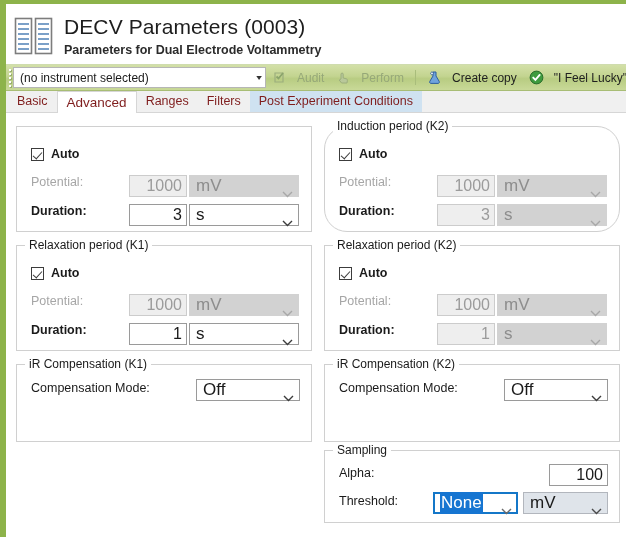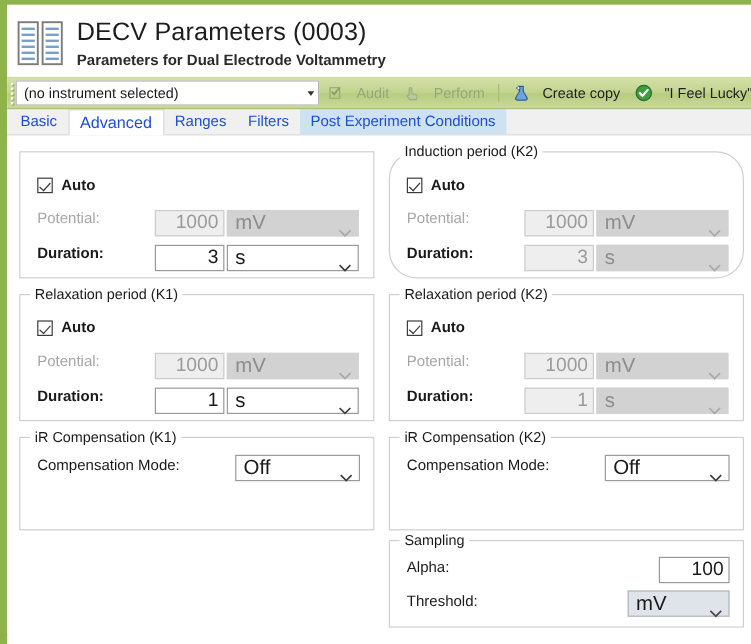--- a/index.html
+++ b/index.html
@@ -141,21 +141,21 @@
     align-items: flex-end;
     padding-left: 2px;
     border-bottom: 1px solid #d6d6d6;
     box-sizing: border-box;
   }
   .tab {
     height: 21px;
     line-height: 21px;
     padding: 0 9px;
     font-size: 12.5px;
-    color: #1d4ed8;
+    color: #7f1d1d;
     background: transparent;
     box-sizing: border-box;
     white-space: nowrap;
   }
   .tab.selected {
     background: #ffffff;
     border-top: 1px solid #d6d6d6;
     border-left: 1px solid #d6d6d6;
     border-right: 1px solid #d6d6d6;
     height: 22px;
@@ -556,20 +556,28 @@
       <span class="legend">Sampling</span>
       <div class="group-body">
         <div class="row" style="top:15px;">
           <span class="lbl">Alpha:</span>
         </div>
         <div class="txt" style="position:absolute; left:224px; top:13px; width:59px;">100</div>
 
         <div class="row" style="top:43px;">
           <span class="lbl">Threshold:</span>
         </div>
+        <div class="combo focused" style="position:absolute; left:108px; top:41px; width:85px;">
+          <span class="sel-text">None</span>
+          <span class="chev">
+            <svg width="11" height="7" viewBox="0 0 11 7">
+                <path d="M1 1l4.5 4.5L10 1" fill="none" stroke="#6b6b6b" stroke-width="1.4"></path>
+              </svg>
+          </span>
+        </div>
         <div class="combo unitbox" style="position:absolute; left:198px; top:41px; width:85px;">
           <span>mV</span>
           <span class="chev">
             <svg width="11" height="7" viewBox="0 0 11 7">
                 <path d="M1 1l4.5 4.5L10 1" fill="none" stroke="#4a4a4a" stroke-width="1.4"></path>
               </svg>
           </span>
         </div>
       </div>
     </div>

